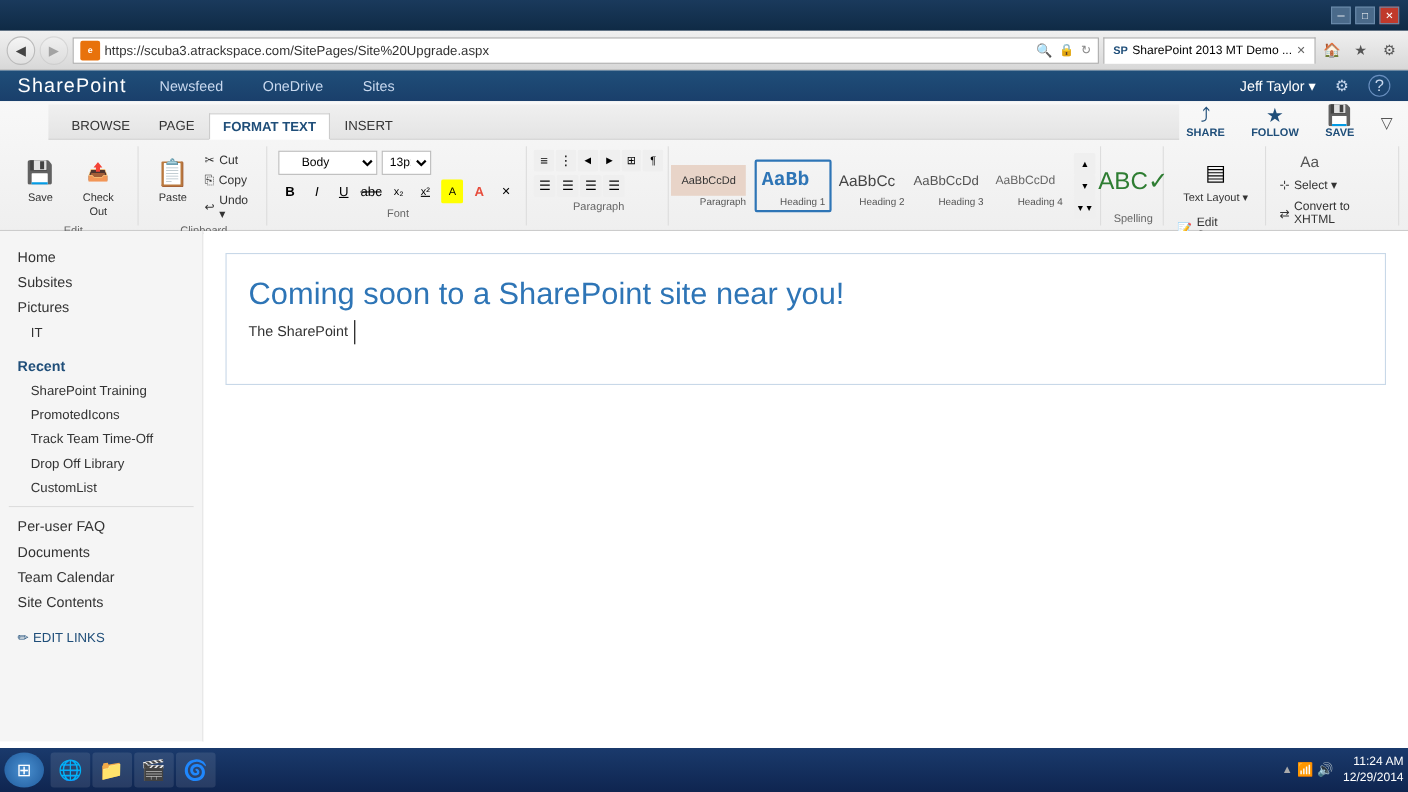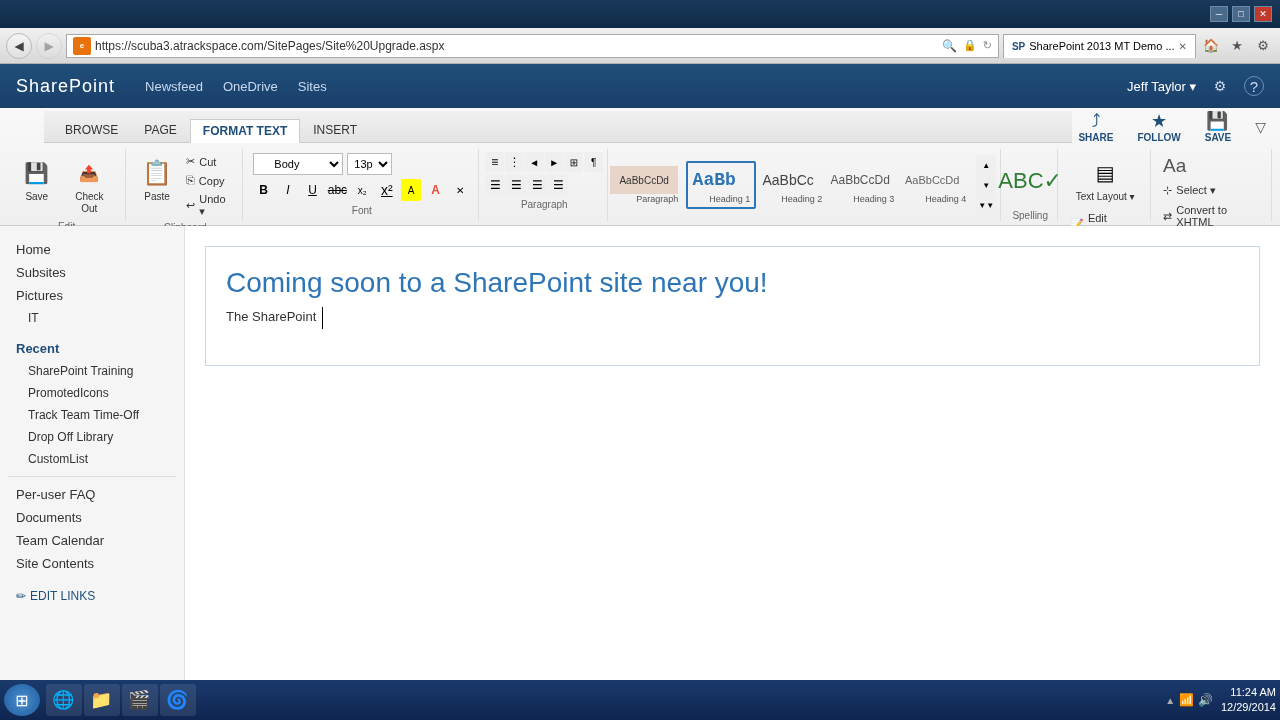--- a/index.html
+++ b/index.html
@@ -96,36 +96,36 @@
     .browser-icon-btn {
       width: 22px; height: 22px;
       display: flex; align-items: center; justify-content: center;
       font-size: 13px;
       color: #555;
       cursor: pointer;
     }
 
     
     .sp-topnav {
-      height: 44px;
+      height: 28px;
       background: linear-gradient(to bottom, #1f4e79, #1a3f6b);
       display: flex;
       align-items: center;
       padding: 0 16px;
     }
     .sp-logo {
       color: #fff;
       font-size: 18px;
       font-weight: 300;
       margin-right: 30px;
       letter-spacing: 1px;
     }
     .sp-nav-links {
       display: flex;
-      gap: 20px;
+      gap: 36px;
       flex: 1;
     }
     .sp-nav-link {
       color: #c8d8ee;
       font-size: 13px;
       cursor: pointer;
       text-decoration: none;
     }
     .sp-user-area {
       display: flex;
@@ -637,21 +637,21 @@
         <select class="size-select">
           <option>13px</option>
         </select>
       </div>
       <div class="ribbon-font-row2">
         <button class="font-btn bold">B</button>
         <button class="font-btn italic">I</button>
         <button class="font-btn underline">U</button>
         <button class="font-btn" style="text-decoration:line-through;">abc</button>
         <button class="font-btn" style="font-size:10px;">x₂</button>
-        <button class="font-btn" style="font-size:14px;text-decoration:underline;">x²</button>
+        <button class="font-btn" style="font-size:10px;text-decoration:underline;">x²</button>
         <button class="font-btn" style="background:#ffff00; font-size:10px;">A</button>
         <button class="font-btn" style="color:#e74c3c; font-weight:bold;">A</button>
         <button class="font-btn" style="font-size:10px;">✕</button>
       </div>
       <div class="ribbon-group-label" style="margin-top:4px;">Font</div>
     </div>
 
     <div class="para-group" style="min-width:110px;">
       <div class="para-row">
         <button class="para-btn">≡</button>
@@ -717,21 +717,21 @@
         <div class="ribbon-btn-small">
           <span style="font-size:11px;">📝</span>
           <span>Edit Source</span>
         </div>
       </div>
       <div class="ribbon-group-label">Layout</div>
     </div>
 
     <div class="tool-group" style="min-width:100px;">
       <div style="flex:1; display:flex; flex-direction:column; justify-content:center; padding-top:4px; gap:3px; align-items:flex-start;">
-        <div style="display:flex; align-items:center; gap:4px; font-size:19px; color:#555; padding:2px 4px;">
+        <div style="display:flex; align-items:center; gap:4px; font-size:14px; color:#555; padding:2px 4px;margin-left:19px;">
           <span>Aa</span>
         </div>
         <div class="ribbon-btn-small">
           <span>⊹</span>
           <span>Select ▾</span>
         </div>
         <div class="ribbon-btn-small">
           <span>⇄</span>
           <span>Convert to XHTML</span>
         </div>

